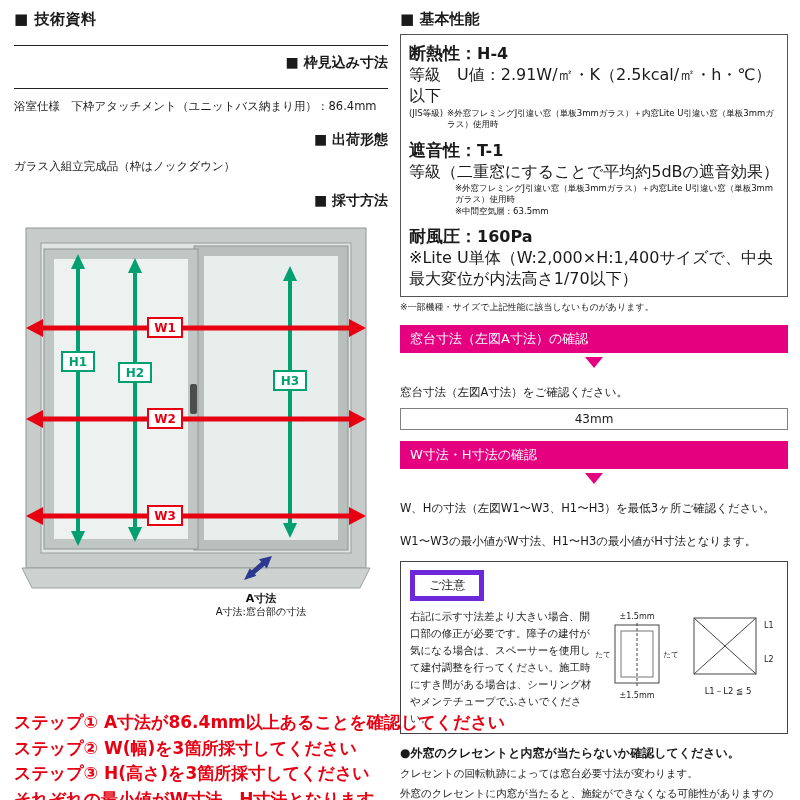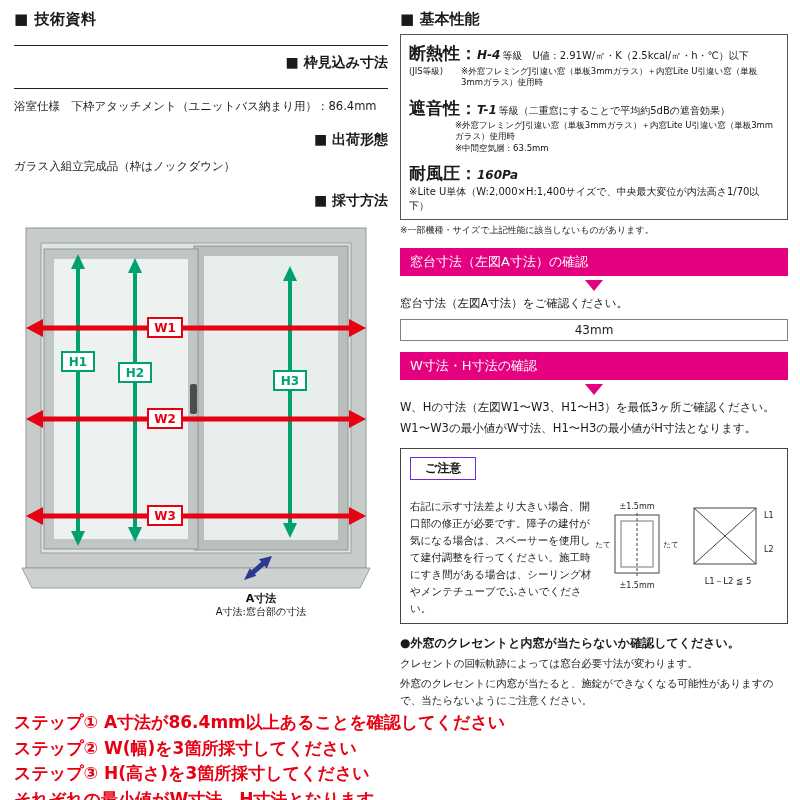--- a/index.html
+++ b/index.html
@@ -20,40 +20,40 @@
   .mt6{margin-top:6px}.mt8{margin-top:8px}.mt16{margin-top:16px}
   .body-text { font-size: 11.5px; line-height: 1.5; margin-top: 9px; }
 
   
   .perf-title { font-size: 15px; font-weight: bold; }
   .perf-box { border: 1px solid #555; padding: 7px 8px 6px; margin-top: 5px; }
   .perf-row { margin-bottom: 8px; }
   .perf-row:last-child { margin-bottom: 0; }
   .perf-head { display: flex; align-items: baseline; flex-wrap: wrap; }
   .perf-label { font-size: 17px; font-weight: bold; white-space: nowrap; }
-  .perf-value { font-size: 12px; font-weight: bold; margin-right: 2px; white-space: nowrap; font-style: italic; }
-  .perf-rest { font-size: 10px; }
+  .perf-value { font-size: 16px; font-weight: bold; margin-right: 2px; white-space: nowrap; }
+  .perf-rest { font-size: 16px; }
   .perf-sub { font-size: 8.5px; white-space: nowrap; }
   .perf-note { font-size: 8.5px; line-height: 1.35; color: #111; }
-  .note-line { display: flex; gap: 18px; margin-top: 1px; }
+  .note-line { display: flex; gap: 4px; margin-top: 1px; }
   .notes-indent { padding-left: 46px; }
   .perf-footnote { font-size: 9px; margin-top: 4px; }
 
   
   .banner { background: var(--pink, #e4007f); color: #fff; font-weight: normal; font-size: 13px; padding: 5px 10px; margin-top: 11px; }
   .tri { width: 0; height: 0; border-left: 9px solid transparent; border-right: 9px solid transparent;
          border-top: 11px solid var(--pink, #e4007f); margin: 4px auto 2px; }
-  .check-text { font-size: 11.5px; line-height: 1.5; margin-top: 4px; }
+  .check-text { font-size: 11.5px; line-height: 1.5; margin-top: 16px; }
   .value-box { border: 1px solid #808080; height: 22px; margin-top: 6px;
                display: flex; align-items: center; justify-content: center; font-size: 12px; }
 
   
   .caution-box { border: 1px solid #444; margin-top: 11px; padding: 8px 9px 6px; }
-  .caution-label { display: inline-block; border: 1px solid #6d28d9; font-size: 12px; font-weight: bold;
-                   padding: 2px 14px; margin-bottom: 18px; }
+  .caution-label { display: inline-block; border: 5px solid #6d28d9; font-size: 12px; font-weight: normal;
+                   padding: 2px 14px; margin-bottom: 7px; }
   .caution-flex { display: flex; gap: 2px; }
   .caution-text { font-size: 10.5px; line-height: 1.62; flex: 1; }
   .diag-col { width: 184px; display: flex; gap: 2px; align-items: flex-start; justify-content: center; }
   .diag-svg text { font-family: "DejaVu Sans", "Liberation Sans", sans-serif; }
 
   
   .crescent { margin-top: 11px; }
   .crescent-title { font-size: 12px; font-weight: bold; }
   .crescent-body { font-size: 10.5px; line-height: 1.6; margin-top: 3px; }
 

